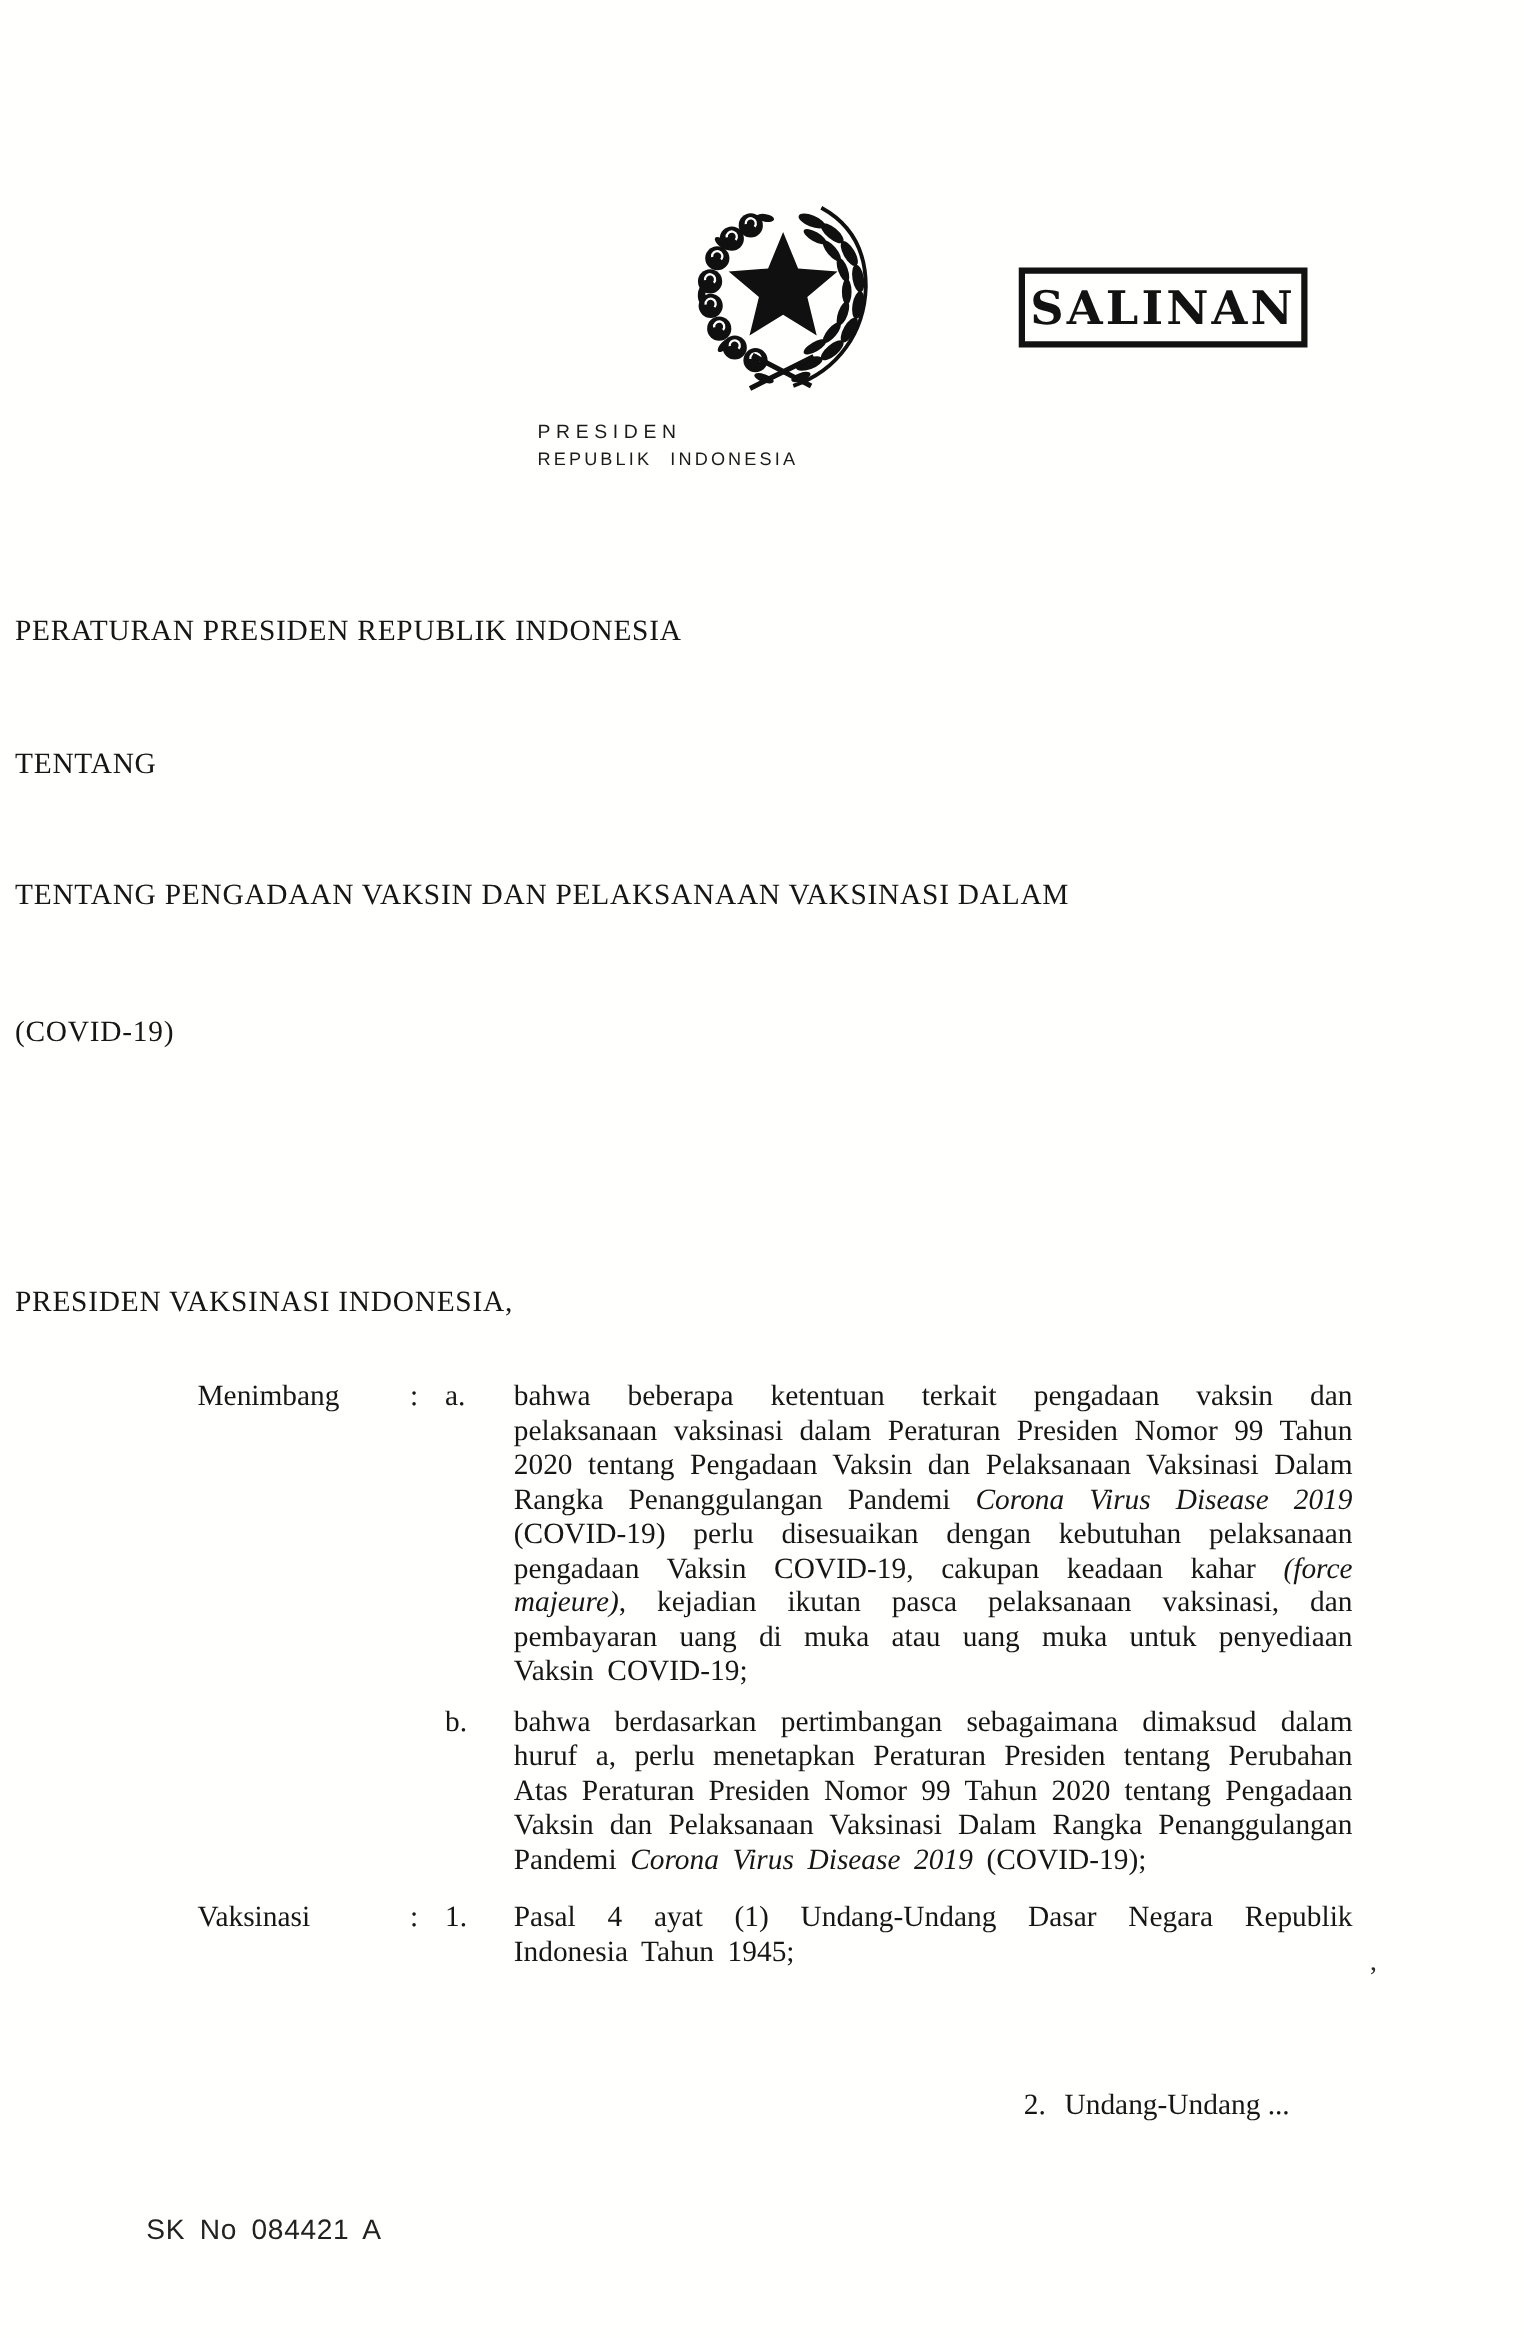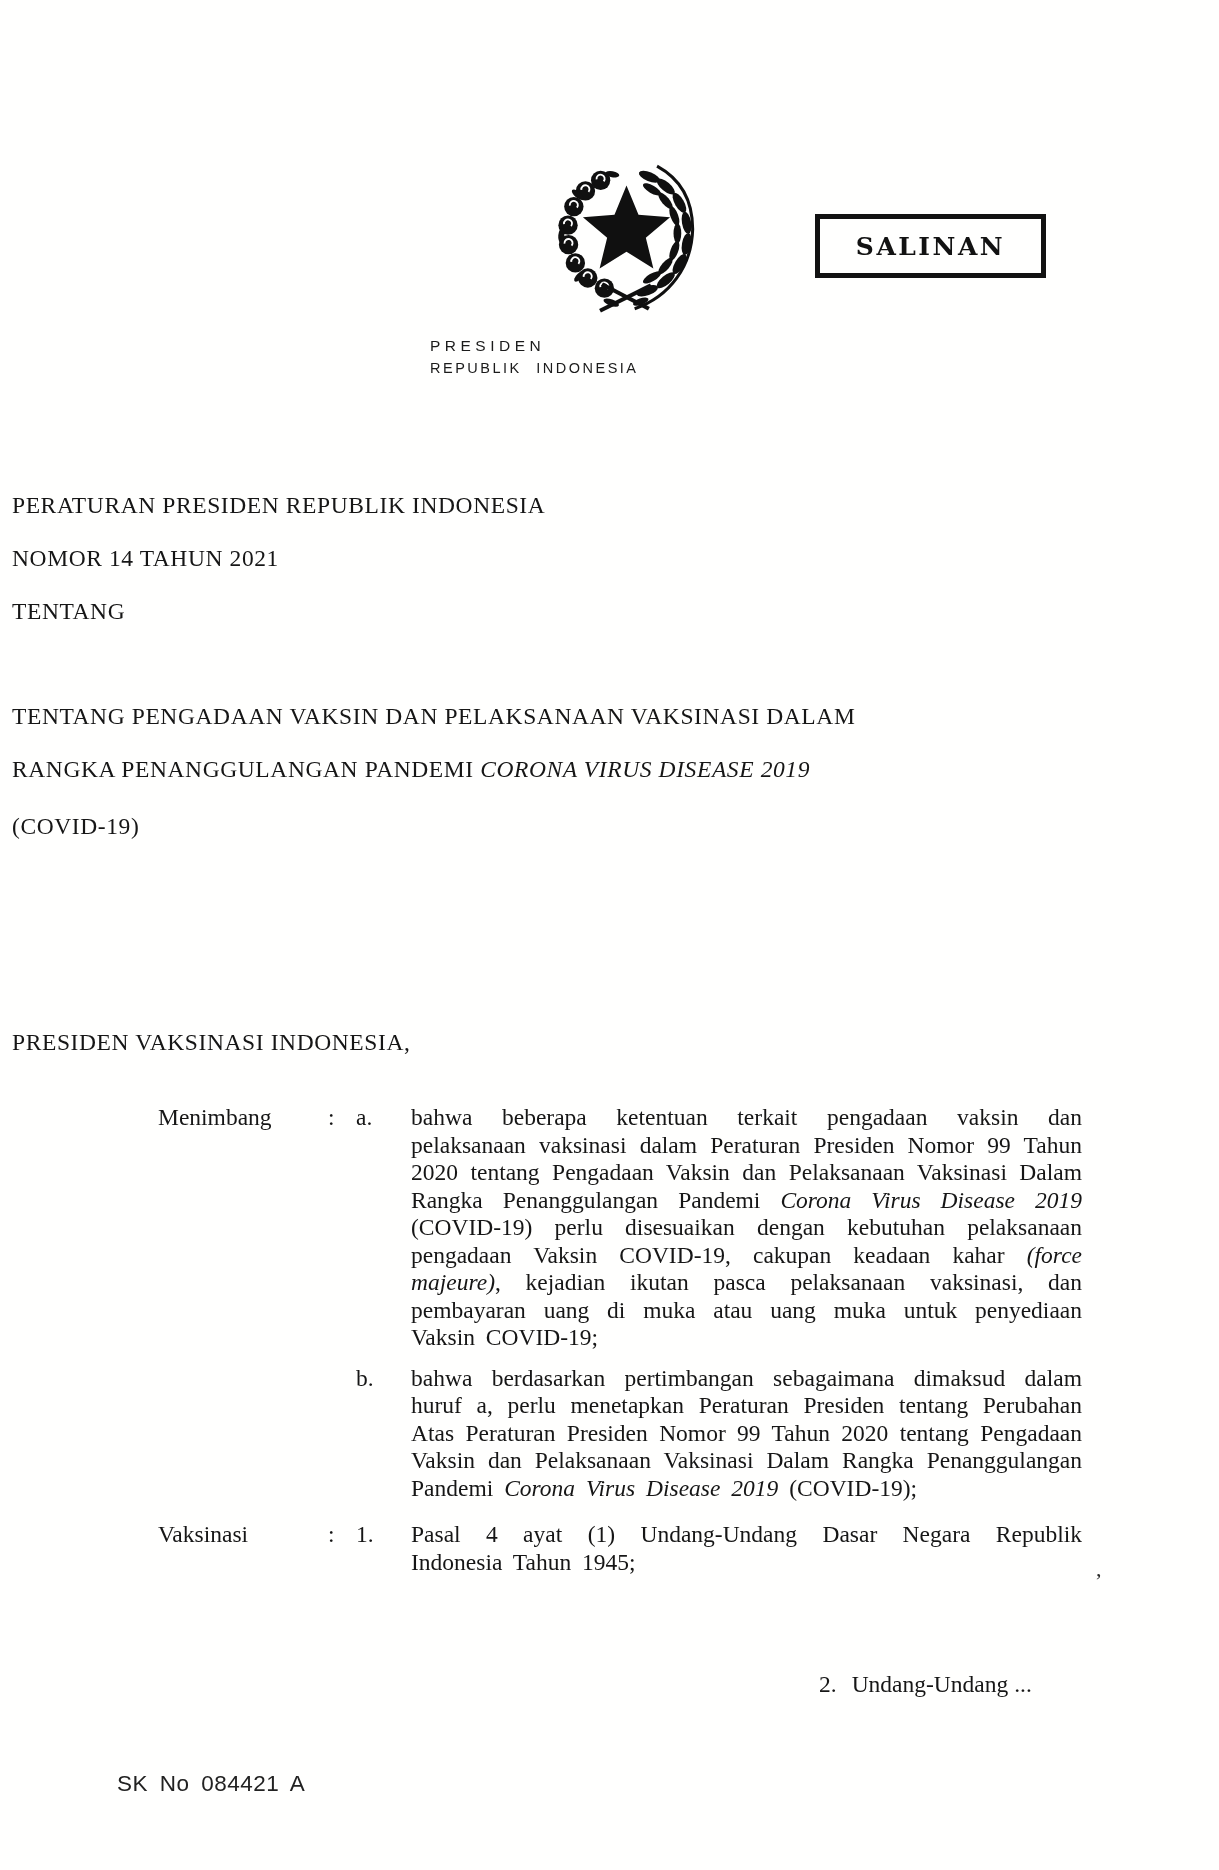--- a/index.html
+++ b/index.html
@@ -20,21 +20,21 @@
     font-weight:normal;color:#1b1b1b;
   }
   .lh1{font-size:15.5px;letter-spacing:4.5px;}
   .lh2{font-size:14.5px;letter-spacing:2.5px;word-spacing:8px;margin-top:5px;}
   
   .stamp{
     position:absolute;left:815px;top:214px;width:231px;height:64px;
     border:5px solid #121212;box-sizing:border-box;
     display:flex;align-items:center;justify-content:center;
     font-family:"DejaVu Serif", serif;
-    font-weight:bold;font-size:25px;letter-spacing:2.5px;color:#121212;
+    font-weight:bold;font-size:37px;letter-spacing:2.5px;color:#121212;
   }
   
   .cline{
     position:absolute;left:12px;width:1207px;
     text-align:left;font-size:23.5px;letter-spacing:0.6px;
     white-space:nowrap;
   }
   .t1{top:492px;} .t2{top:545px;} .t3{top:598px;} .t4{top:650px;}
   .t5{top:703px;} .t6{top:756px;} .t7{top:813px;}
   .inv{top:954px;} .auth{top:1029px;}
@@ -121,24 +121,22 @@
   <div class="letterhead">
     <div class="lh1">PRESIDEN</div>
     <div class="lh2">REPUBLIK INDONESIA</div>
   </div>
 
   <div class="stamp">
     <span>SALINAN</span>
   </div>
 
   <div class="cline t1">PERATURAN PRESIDEN REPUBLIK INDONESIA</div>
-  <div class="cline t2">NOMOR 14 TAHUN 2021</div>
   <div class="cline t3">TENTANG</div>
   <div class="cline t5">TENTANG PENGADAAN VAKSIN DAN PELAKSANAAN VAKSINASI DALAM</div>
-  <div class="cline t6"><span>RANGKA PENANGGULANGAN PANDEMI </span><span class="it">CORONA VIRUS DISEASE 2019</span></div>
   <div class="cline t7">(COVID-19)</div>
 
   <div class="cline auth">PRESIDEN VAKSINASI INDONESIA,</div>
 
   <div class="body-block">
 
     <div class="row">
       <span class="cell">Menimbang</span>
       <span class="cell">:</span>
       <span class="cell">a.</span>

